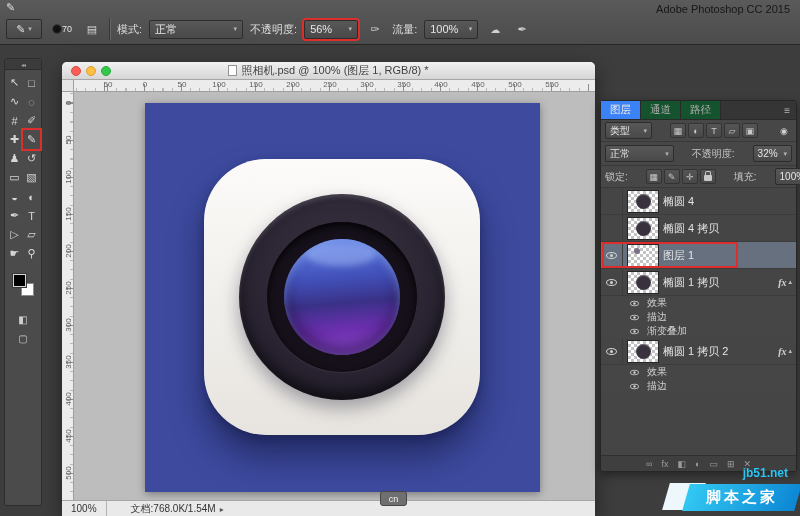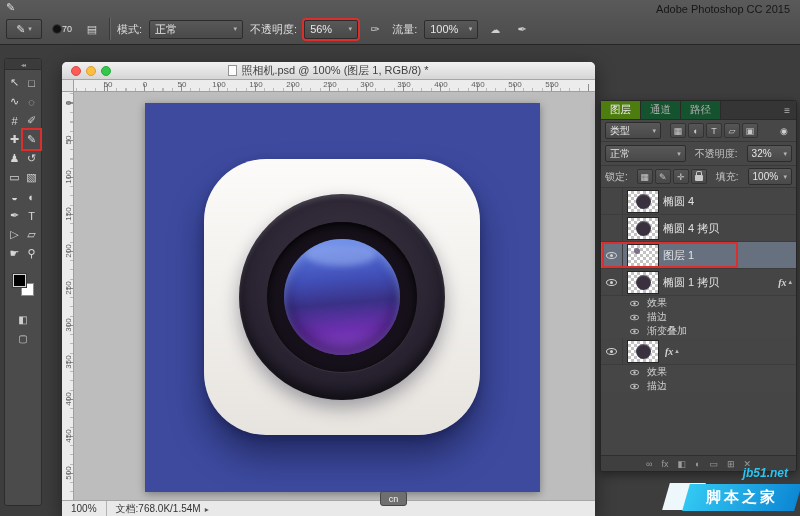--- a/index.html
+++ b/index.html
@@ -56,42 +56,42 @@
 .doc-title{font-size:11px;color:#3f3f3f;display:flex;align-items:center;gap:4px;max-width:72%;white-space:nowrap;overflow:hidden}
 .doc-icon{width:9px;height:11px;background:#fdfdfd;border:1px solid #949494;display:inline-block;flex:none}
 .ruler-corner{position:absolute;left:0;top:18px;width:12px;height:12px;background:#e6e6e6;border-right:1px solid #9f9f9f;border-bottom:1px solid #9f9f9f}
 .h-ruler{position:absolute;left:12px;top:18px;right:0;height:12px;border-bottom:1px solid #9f9f9f;background-color:#ececec;background-image:repeating-linear-gradient(to right,#8e8e8e 0 1px,transparent 1px 37px),repeating-linear-gradient(to right,#b9b9b9 0 1px,transparent 1px 9.25px);background-size:100% 7px,100% 3px;background-position:33px 100%,33px 100%;background-repeat:repeat-x}
 .hr-num{position:absolute;top:0;transform:translateX(-50%);font-size:8px;color:#5e5e5e}
 .v-ruler{position:absolute;left:0;top:30px;bottom:16px;width:12px;border-right:1px solid #9f9f9f;background-color:#ececec;background-image:repeating-linear-gradient(to bottom,#8e8e8e 0 1px,transparent 1px 37px),repeating-linear-gradient(to bottom,#b9b9b9 0 1px,transparent 1px 9.25px);background-size:7px 100%,3px 100%;background-position:100% 11px,100% 11px;background-repeat:repeat-y}
 .vr-num{position:absolute;left:-4px;width:20px;height:18px;display:flex;align-items:center;justify-content:center;transform:rotate(-90deg);font-size:8px;color:#5e5e5e}
 .viewport{position:absolute;left:12px;top:30px;right:0;bottom:16px;background:#bdbdbd;overflow:hidden}
 .statusbar{position:absolute;left:0;bottom:0;right:0;height:16px;background:#e9e9e9;border-top:1px solid #a6a6a6;display:flex;align-items:center;font-size:10px;color:#333;border-radius:0}
 .zoom-box{padding:0 9px;border-right:1px solid #b3b3b3;height:100%;display:flex;align-items:center}
-.doc-info{margin-left:9px}
+.doc-info{margin-left:24px}
 .status-caret{margin-left:4px}
 .status-caret::after{content:'▸';font-size:8px;color:#555}
 .ime-badge{position:absolute;left:318px;top:429px;width:27px;height:15px;background:#6f6f6f;border:1px solid #474747;border-radius:3px;display:flex;align-items:center;justify-content:center;z-index:32}
 .ime-badge span{font-size:9px;color:#f4f4f4}
 
 
 .canvas-blue{position:absolute;left:71px;top:11px;width:395px;height:389px;background:#3d4a9e;box-shadow:0 2px 8px rgba(0,0,0,.35)}
 .app-icon{position:absolute;left:59px;top:56px;width:276px;height:276px;border-radius:62px;background:linear-gradient(#fcfbf9,#e7e4df);box-shadow:0 22px 32px rgba(12,16,50,.5),0 4px 8px rgba(12,16,50,.3)}
 .lens-outer{position:absolute;left:35px;top:35px;width:206px;height:206px;border-radius:50%;background:radial-gradient(circle at 50% 38%,#3b3442 0%,#2b2533 55%,#1e1926 100%);box-shadow:inset 0 3px 4px rgba(255,255,255,.14),inset 0 -8px 14px rgba(0,0,0,.55),0 8px 18px rgba(18,18,40,.35)}
 .lens-mid{position:absolute;left:28px;top:28px;width:150px;height:150px;border-radius:50%;background:#151019;box-shadow:inset 0 3px 7px rgba(0,0,0,.85),0 1px 1px rgba(255,255,255,.07)}
 .lens-inner{position:absolute;left:17px;top:17px;width:116px;height:116px;border-radius:50%;background:linear-gradient(175deg,#5e7ce4 4%,#4150b8 35%,#3a3187 55%,#6e30b2 76%,#9a52e2 96%);box-shadow:inset 0 4px 8px rgba(150,185,255,.5),inset 0 -10px 16px rgba(20,5,40,.55);overflow:hidden}
 .lens-glint{position:absolute;left:22px;top:5px;width:70px;height:22px;border-radius:50%;background:rgba(185,210,255,.4);filter:blur(3px)}
 
 
 .panel-group{position:absolute;left:600px;top:100px;width:197px;height:372px;background:#474747;border:1px solid #262626;border-radius:3px;box-shadow:0 3px 10px rgba(0,0,0,.4);z-index:6;display:flex;flex-direction:column}
 .panel-tabs{height:19px;background:#353535;display:flex;align-items:stretch;border-bottom:1px solid #2a2a2a;border-radius:3px 3px 0 0;flex:none}
 .ptab{padding:0 9px;display:flex;align-items:center;font-size:10.5px;color:#aeaeae;border-right:1px solid #2a2a2a;background:#14532d}
-.ptab.active{background:#4d7c0f;color:#e9e9e9}
+.ptab.active{background:#3b82f6;color:#e9e9e9}
 .panel-menu{margin-left:auto;display:flex;align-items:center;padding:0 6px;color:#b5b5b5;font-size:10px}
 .panel-menu::after{content:'≡'}
-.filter-row,.blend-row,.lock-row{display:flex;align-items:center;gap:9px;padding:0 4px;border-bottom:1px solid #393939;background:#474747;flex:none}
+.filter-row,.blend-row,.lock-row{display:flex;align-items:center;gap:18px;padding:0 4px;border-bottom:1px solid #393939;background:#474747;flex:none}
 .filter-row{height:22px}
 .blend-row{height:24px}
 .lock-row{height:22px}
 .panel-group .dropdown{height:17px;font-size:10px;padding:0 4px;gap:4px}
 .dd-sm{width:56px;justify-content:space-between}
 .dd-blend{width:82px;justify-content:space-between}
 .dd-val-sm{width:46px;justify-content:space-between}
 .plabel{font-size:10px;color:#c6c6c6;white-space:nowrap}
 .blend-row .plabel{margin-left:auto}
 .lock-row .fill-label{margin-left:auto}
@@ -118,21 +118,21 @@
 .fx-badge{font-style:italic;font-weight:bold;font-size:10px;font-family:"Liberation Serif",serif;color:#d4d4d4;margin:0 2px;flex:none}
 .fx-caret{font-size:7px;color:#bbb;margin-right:4px;flex:none}
 .red-box{position:absolute;left:1px;top:0;width:136px;height:100%;border:2px solid #dd2e2e;pointer-events:none}
 .effect-row{height:14px;display:flex;align-items:center;padding-left:28px;gap:7px;background:#464646}
 .effect-label{font-size:10px;color:#cecece;line-height:14px}
 .panel-bottom{height:16px;border-top:1px solid #2f2f2f;background:#3f3f3f;display:flex;align-items:center;justify-content:center;gap:9px;flex:none;border-radius:0 0 3px 3px}
 .pbicon{font-size:9px;color:#9b9b9b}
 
 
 .watermark{position:absolute;right:0;bottom:0;width:152px;height:52px;z-index:80}
-.wm-site{position:absolute;right:12px;top:2px;font-style:italic;font-weight:bold;font-size:12px;color:#29c5f4}
+.wm-site{position:absolute;right:12px;top:2px;font-weight:bold;font-size:12px;color:#29c5f4}
 .wm-band-bg{position:absolute;right:98px;bottom:6px;width:36px;height:27px;background:#eef7fb;transform:skewX(-16deg)}
 .wm-band{position:absolute;right:2px;bottom:5px;width:112px;height:27px;background:linear-gradient(100deg,#33c9f3,#0c86d4);transform:skewX(-16deg);display:flex;align-items:center;justify-content:center}
 .wm-band span{font-weight:bold;font-size:15px;color:#fff;letter-spacing:3px;transform:skewX(16deg);white-space:nowrap}
 </style>
 </head>
 <body>
 
 <div class="app-root">
 
   <div class="options-bar">
@@ -370,20 +370,21 @@
           <span class="eye small"></span>
           <span class="effect-label">渐变叠加</span>
         </div>
         <div class="layer-row">
           <div class="eye-cell">
             <span class="eye"></span>
           </div>
           <div class="thumb checker">
             <span class="thumb-shape circle"></span>
           </div>
+          <span class="layer-name">椭圆 1 拷贝 2</span>
           <span class="fx-badge">fx</span>
           <span class="fx-caret">▴</span>
         </div>
         <div class="effect-row">
           <span class="eye small"></span>
           <span class="effect-label">效果</span>
         </div>
         <div class="effect-row">
           <span class="eye small"></span>
           <span class="effect-label">描边</span>

